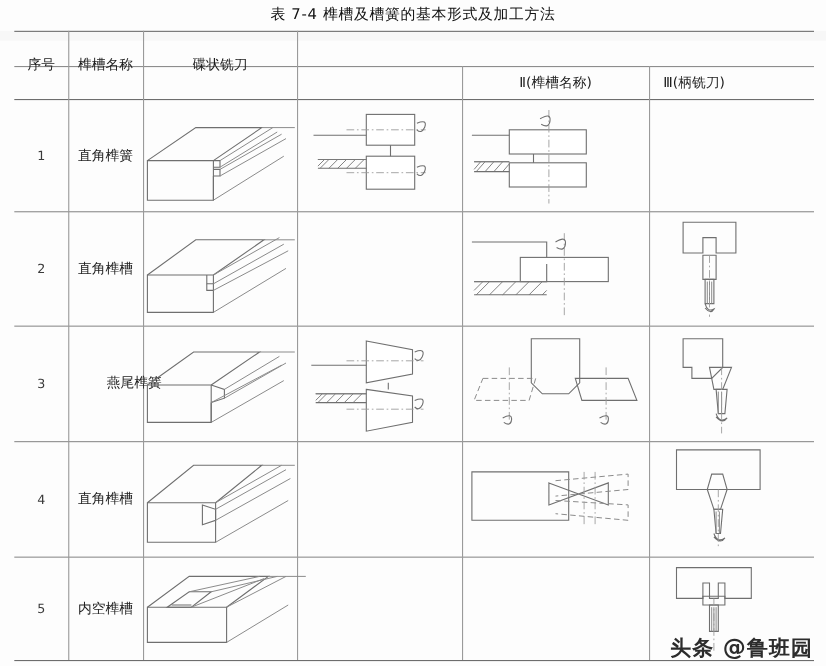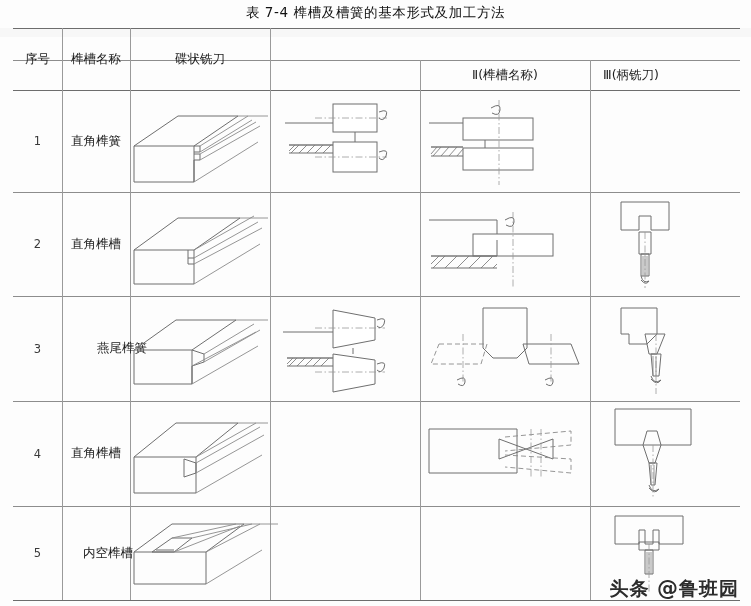--- a/index.html
+++ b/index.html
@@ -327,21 +327,21 @@
         <path class="ln" d="M20,8 L96,8 L96,44 L66,44 L62,30 L52,30 L48,44 L20,44 Z"></path>
         <path class="ln" d="M48,44 L66,44 L60,62 L54,62 Z"></path>
         <path class="ln" d="M54,62 L62,62 L60,84 L56,84 Z"></path>
         <path class="ln2" d="M56,64 L56,84 M59,64 L59,84"></path>
         <path class="ln" d="M54,84 q3,9 10,4 q-4,6 -10,-1"></path>
         <path class="center-ln" d="M58,44 L58,98"></path>
       </svg>
     </div>
 
     <div class="idx" style="top:478px; height:94px;">5</div>
-    <div class="nm" style="top:478px; height:94px;margin-left:12px;">内空榫槽</div>
+    <div class="nm" style="top:478px; height:94px;">内空榫槽</div>
 
     <div class="cellbox" style="left:119px; top:478px; width:160px; height:94px;">
       <svg width="160" height="94" viewBox="0 0 160 94">
         <path class="ln" d="M2,46 L2,78 L74,78 L74,46 Z"></path>
         <path class="ln" d="M2,46 L40,18 L112,18 L74,46"></path>
         <path class="ln" d="M20,46 L40,32 L60,32 L42,46 Z"></path>
         <path class="ln" d="M24,44 L42,44"></path>
         <path class="ln2" d="M74,46 L128,18"></path>
         <path class="ln2" d="M74,78 L130,44"></path>
         <path class="ln2" d="M40,32 L104,18"></path>

